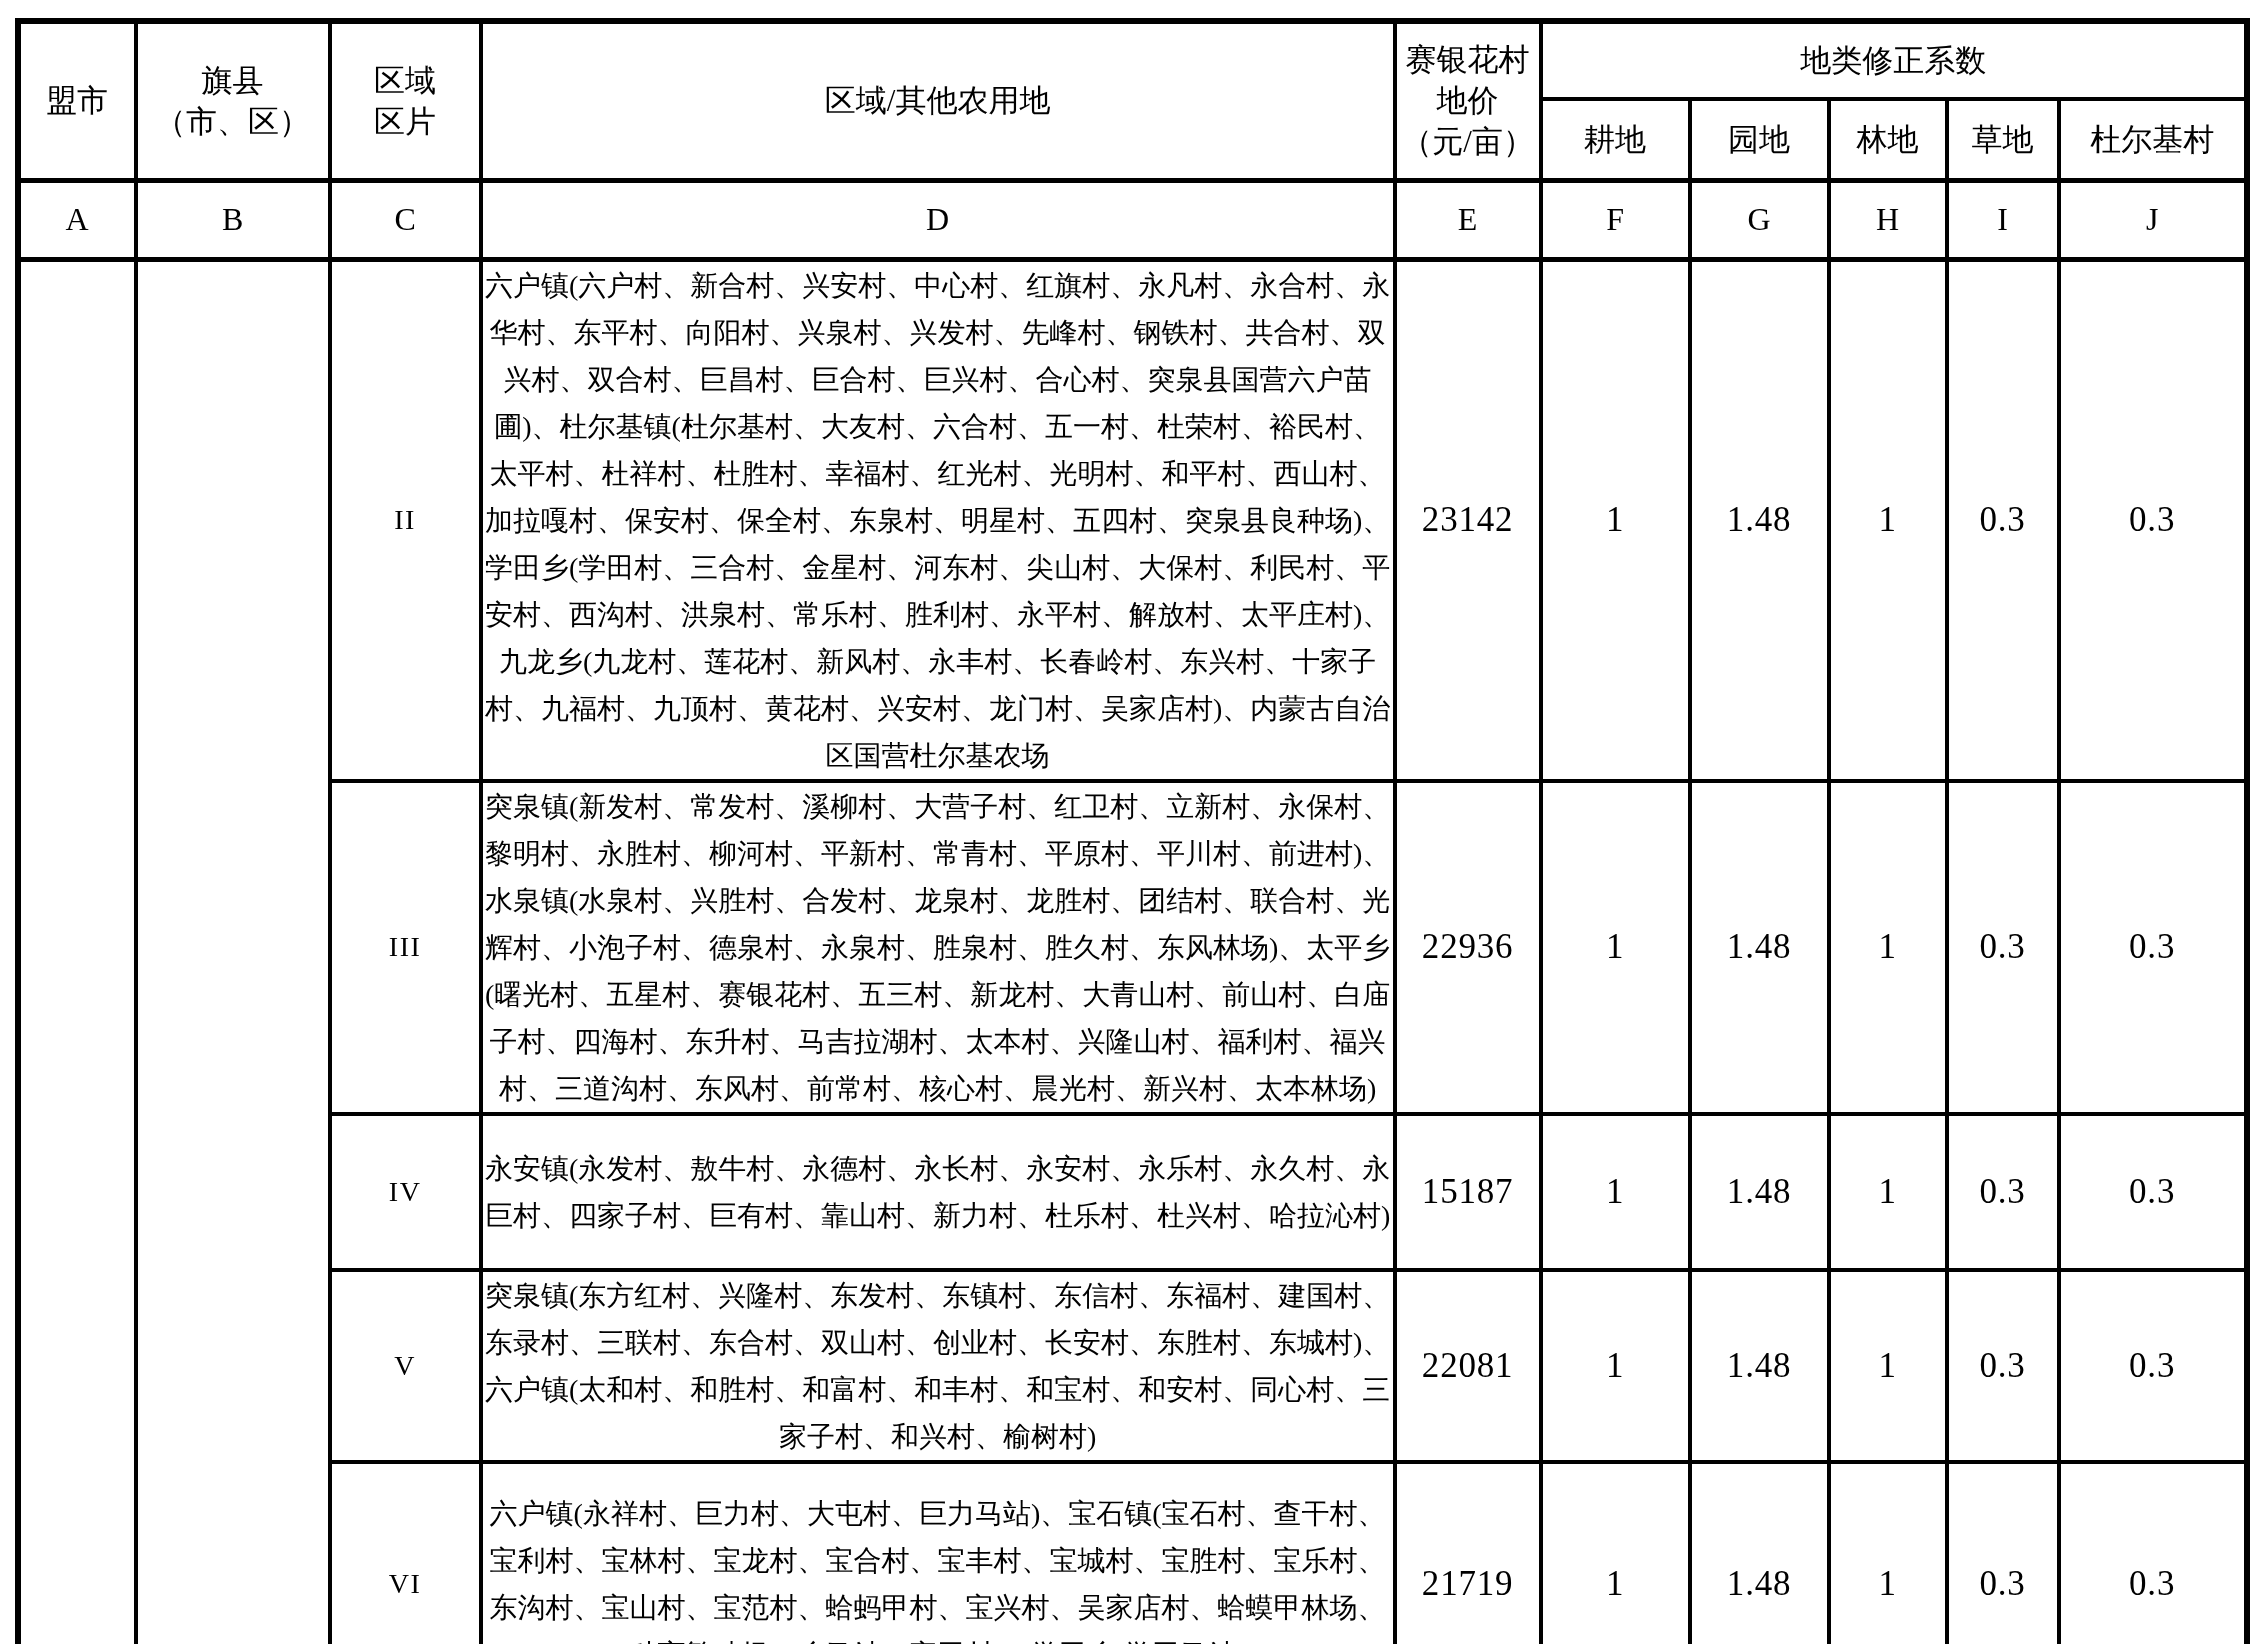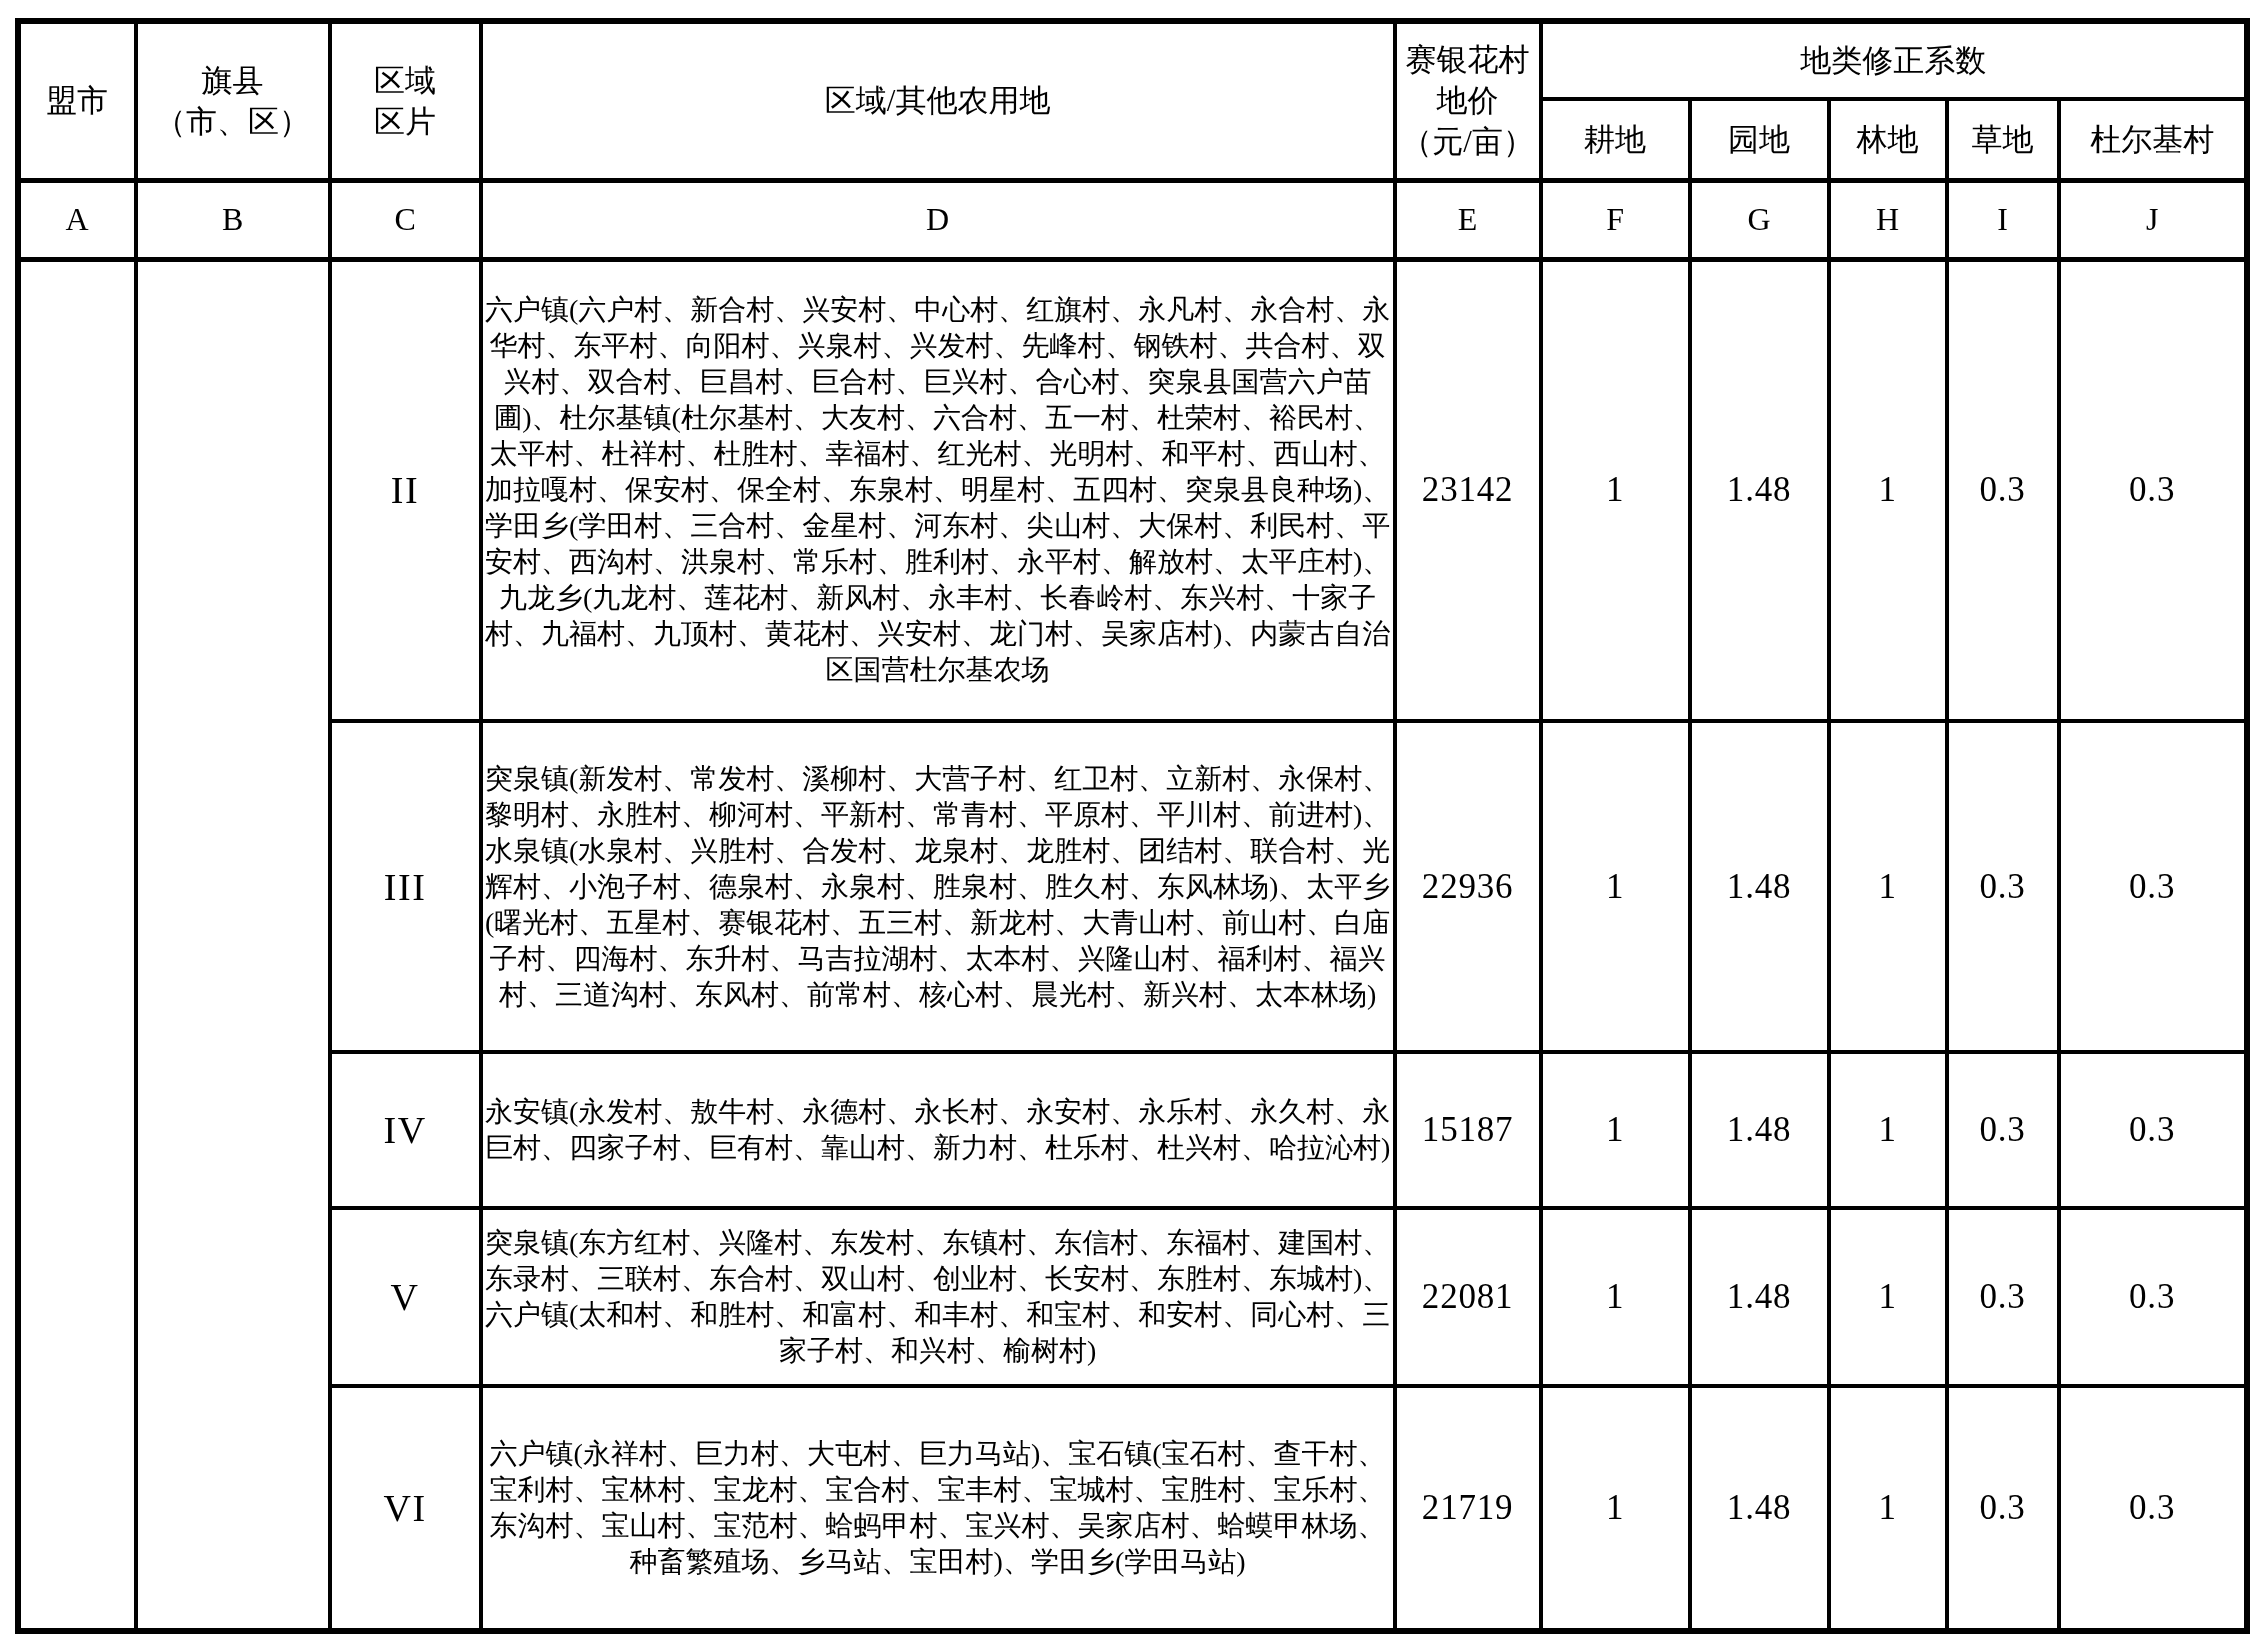--- a/index.html
+++ b/index.html
@@ -40,28 +40,28 @@
   }
   tr.th-sub td { border-bottom-width: 5.7px; text-align: center; }
   td.span-head { border-bottom-width: 5.7px; }
   tr.th-letters td {
     font-size: 32px;
     border-top-width: 5.7px;
     border-bottom-width: 5.7px;
   }
   
   td.zone-cell {
-    font-size: 38px;
+    font-size: 28px;
     letter-spacing: 1.6px;
   }
   td.desc-cell {
     text-align: justify;
     text-justify: inter-ideograph;
     font-size: 28px;
-    line-height: 36px;
+    line-height: 47px;
     padding: 1.6px 6.5px 1.6px 4.9px;
     vertical-align: middle;
   }
   td.num-cell {
     font-size: 35px;
     letter-spacing: 0.8px;
   }
   td.empty-cell { background: #ffffff; }
 </style>
 </head>

